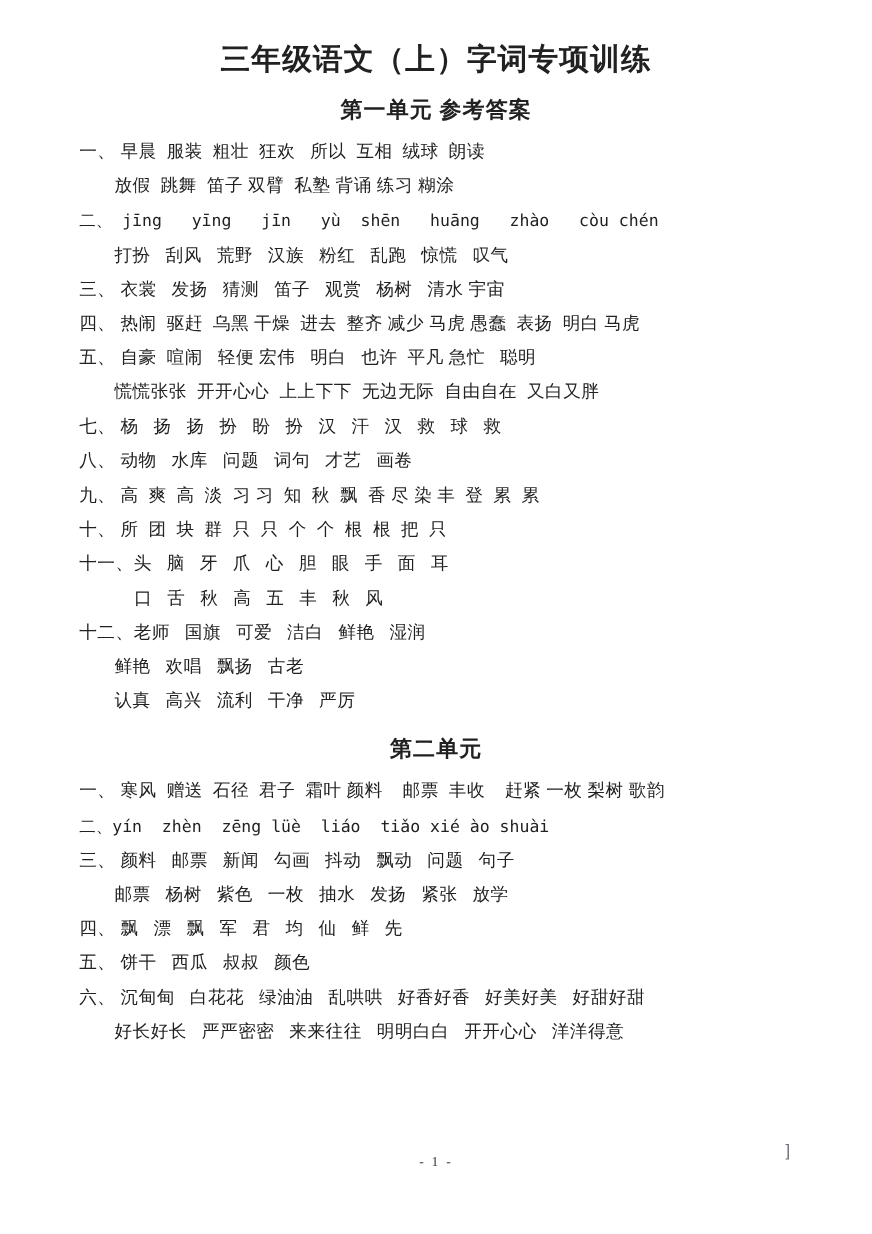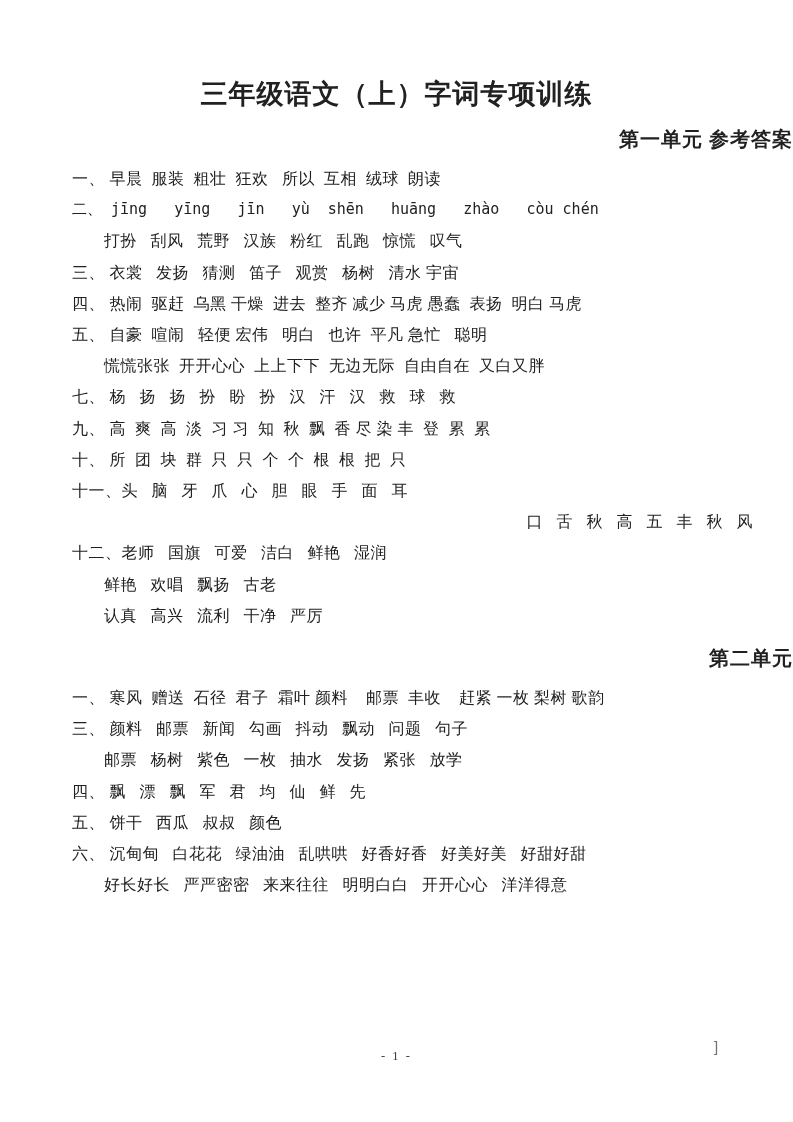--- a/index.html
+++ b/index.html
@@ -8,44 +8,44 @@
     width: 793px;
     height: 1122px;
     background: #ffffff;
     font-family: "Liberation Serif", "DejaVu Serif", serif;
     color: #212121;
     overflow: hidden;
     box-sizing: border-box;
   }
   .title {
     margin: 0;
-    padding-top: 76px;
+    padding-top: 36px;
     text-align: center;
     font-size: 27px;
     font-weight: bold;
     letter-spacing: 1px;
   }
   .section-heading {
     margin: 14px 0 8px 0;
-    text-align: right;
+    text-align: center;
     font-size: 20px;
     font-weight: bold;
     letter-spacing: 1px;
   }
   .content {
     padding: 2px 40px 0 72px;
   }
   .line {
     font-size: 16px;
     line-height: 31.2px;
     white-space: pre-wrap;
     letter-spacing: 0.5px;
   }
   .cont  { padding-left: 32px; }
-  .cont2 { padding-left: 50px; text-align: right; }
+  .cont2 { padding-left: 50px; }
   .pinyin {
     font-family: "DejaVu Sans Mono", monospace;
     font-size: 15px;
     letter-spacing: 0;
   }
   .footer {
     position: absolute;
     left: 0;
     right: 0;
     bottom: 58px;
@@ -67,40 +67,43 @@
 <body>
 
 <div class="page">
 
   <h1 class="title">三年级语文（上）字词专项训练</h1>
 
   <h2 class="section-heading">第一单元  参考答案</h2>
 
   <div class="content">
     <div class="line">一、 早晨  服装  粗壮  狂欢   所以  互相  绒球  朗读</div>
+    <div class="line cont">放假  跳舞  笛子 双臂  私塾 背诵 练习 糊涂</div>
     <div class="line pinyin">二、 jīng   yīng   jīn   yù  shēn   huāng   zhào   còu chén</div>
     <div class="line cont">打扮   刮风   荒野   汉族   粉红   乱跑   惊慌   叹气</div>
     <div class="line">三、 衣裳   发扬   猜测   笛子   观赏   杨树   清水 宇宙</div>
     <div class="line">四、 热闹  驱赶  乌黑 干燥  进去  整齐 减少 马虎 愚蠢  表扬  明白 马虎</div>
     <div class="line">五、 自豪  喧闹   轻便 宏伟   明白   也许  平凡 急忙   聪明</div>
     <div class="line cont">慌慌张张  开开心心  上上下下  无边无际  自由自在  又白又胖</div>
     <div class="line">七、 杨   扬   扬   扮   盼   扮   汉   汗   汉   救   球   救</div>
+    <div class="line">八、 动物   水库   问题   词句   才艺   画卷</div>
     <div class="line">九、 高  爽  高  淡  习 习  知  秋  飘  香 尽 染 丰  登  累  累</div>
     <div class="line">十、 所  团  块  群  只  只  个  个  根  根  把  只</div>
     <div class="line">十一、头   脑   牙   爪   心   胆   眼   手   面   耳</div>
     <div class="line cont2">口   舌   秋   高   五   丰   秋   风</div>
     <div class="line">十二、老师   国旗   可爱   洁白   鲜艳   湿润</div>
     <div class="line cont">鲜艳   欢唱   飘扬   古老</div>
     <div class="line cont">认真   高兴   流利   干净   严厉</div>
   </div>
 
   <h2 class="section-heading">第二单元</h2>
 
   <div class="content">
     <div class="line">一、 寒风  赠送  石径  君子  霜叶 颜料    邮票  丰收    赶紧 一枚 梨树 歌韵</div>
+    <div class="line pinyin">二、yín  zhèn  zēng lüè  liáo  tiǎo xié ào shuài</div>
     <div class="line">三、 颜料   邮票   新闻   勾画   抖动   飘动   问题   句子</div>
     <div class="line cont">邮票   杨树   紫色   一枚   抽水   发扬   紧张   放学</div>
     <div class="line">四、 飘   漂   飘   军   君   均   仙   鲜   先</div>
     <div class="line">五、 饼干   西瓜   叔叔   颜色</div>
     <div class="line">六、 沉甸甸   白花花   绿油油   乱哄哄   好香好香   好美好美   好甜好甜</div>
     <div class="line cont">好长好长   严严密密   来来往往   明明白白   开开心心   洋洋得意</div>
   </div>
 
   <div class="footer">- 1 -</div>
   <div class="side-mark">]</div>

